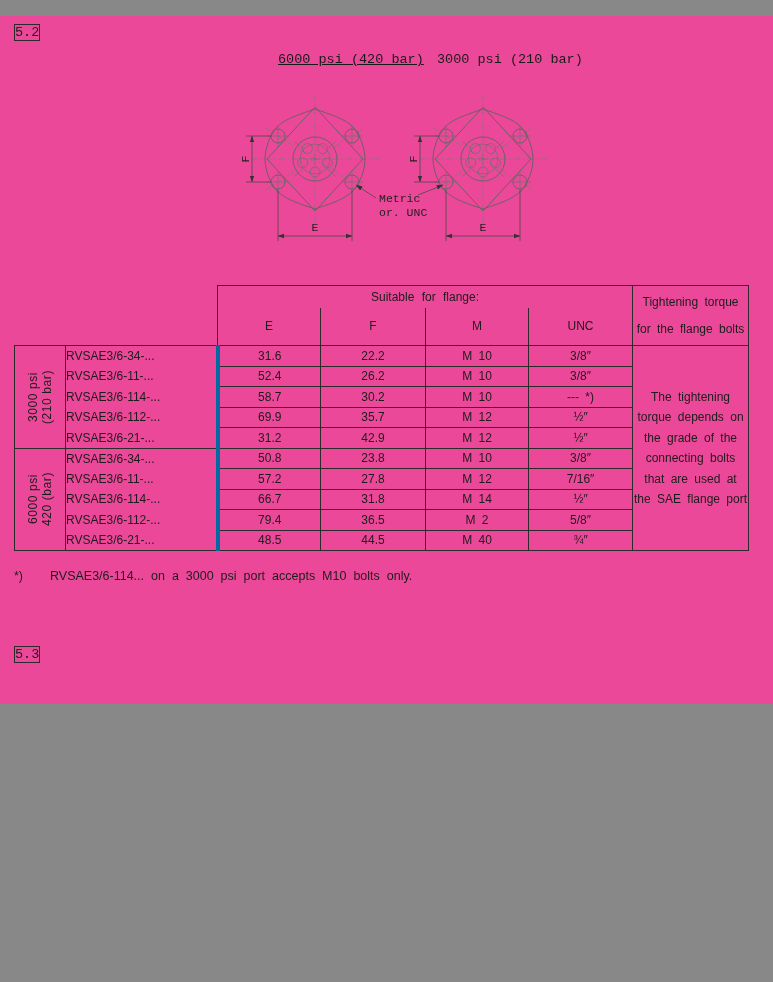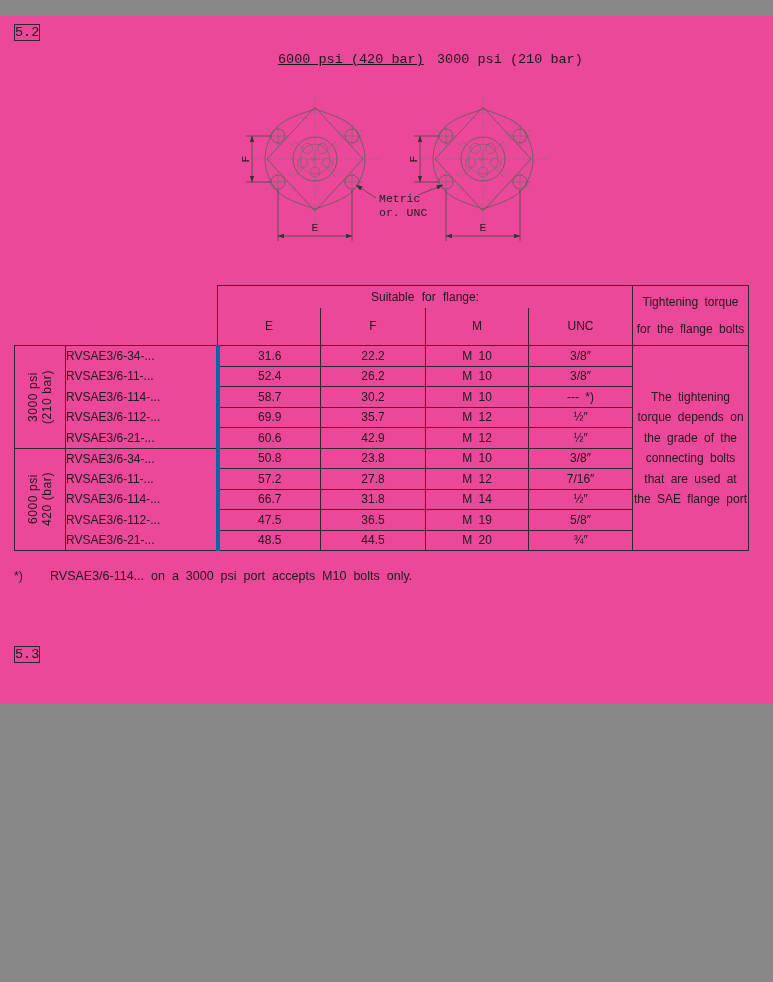--- a/index.html
+++ b/index.html
@@ -207,21 +207,21 @@
       </tr>
       <tr class="brow">
         <td class="mcell">RVSAE3/6-112-...</td>
         <td class="num">69.9</td>
         <td class="num">35.7</td>
         <td class="num">M 12</td>
         <td class="num">½″</td>
       </tr>
       <tr class="brow">
         <td class="mcell glast">RVSAE3/6-21-...</td>
-        <td class="num">60.6</td>
+        <td class="num">31.2</td>
         <td class="num">42.9</td>
         <td class="num">M 12</td>
         <td class="num">½″</td>
       </tr>
 
       <tr class="brow">
         <td class="pcell" rowspan="5">
           <div class="rot">
             <div>6000 psi</div>
             <div>420 (bar)</div>
@@ -242,30 +242,30 @@
       </tr>
       <tr class="brow">
         <td class="mcell">RVSAE3/6-114-...</td>
         <td class="num">66.7</td>
         <td class="num">31.8</td>
         <td class="num">M 14</td>
         <td class="num">½″</td>
       </tr>
       <tr class="brow">
         <td class="mcell">RVSAE3/6-112-...</td>
-        <td class="num">47.5</td>
+        <td class="num">79.4</td>
         <td class="num">36.5</td>
-        <td class="num">M 19</td>
+        <td class="num">M 2</td>
         <td class="num">5/8″</td>
       </tr>
       <tr class="brow lastrow">
         <td class="mcell glast">RVSAE3/6-21-...</td>
         <td class="num">48.5</td>
         <td class="num">44.5</td>
-        <td class="num">M 20</td>
+        <td class="num">M 40</td>
         <td class="num">¾″</td>
       </tr>
     </tbody>
   </table>
 
   <div class="abs footnote" style="left:14px; top:553px;">
     <span class="mark">*)</span>
     <span>RVSAE3/6-114... on a 3000 psi port accepts M10 bolts only.</span>
   </div>
 

